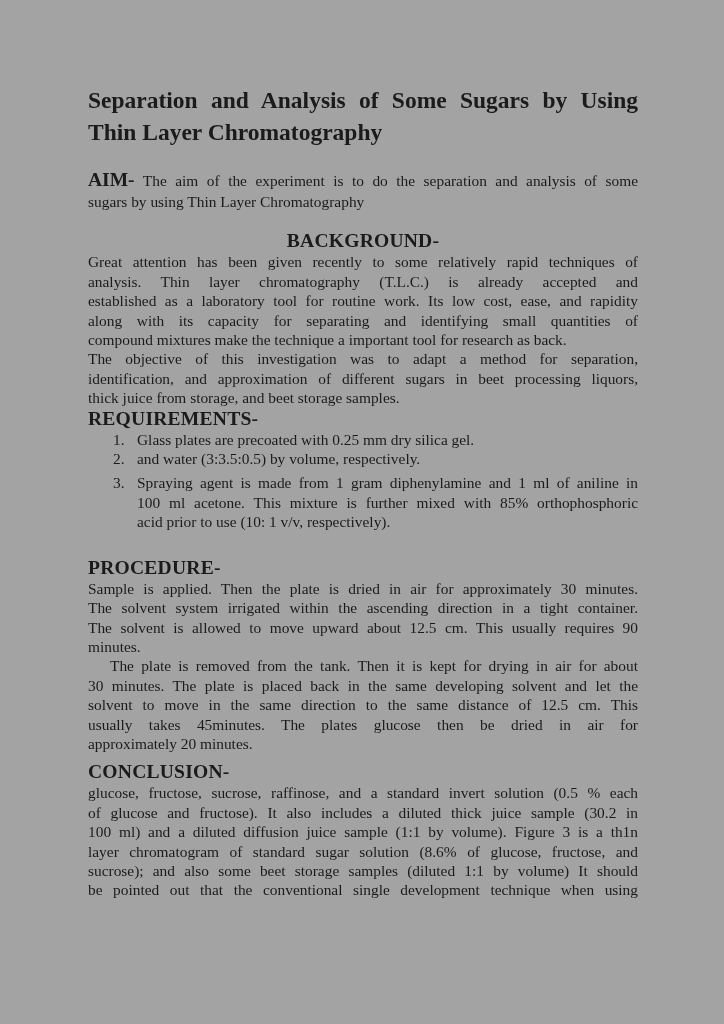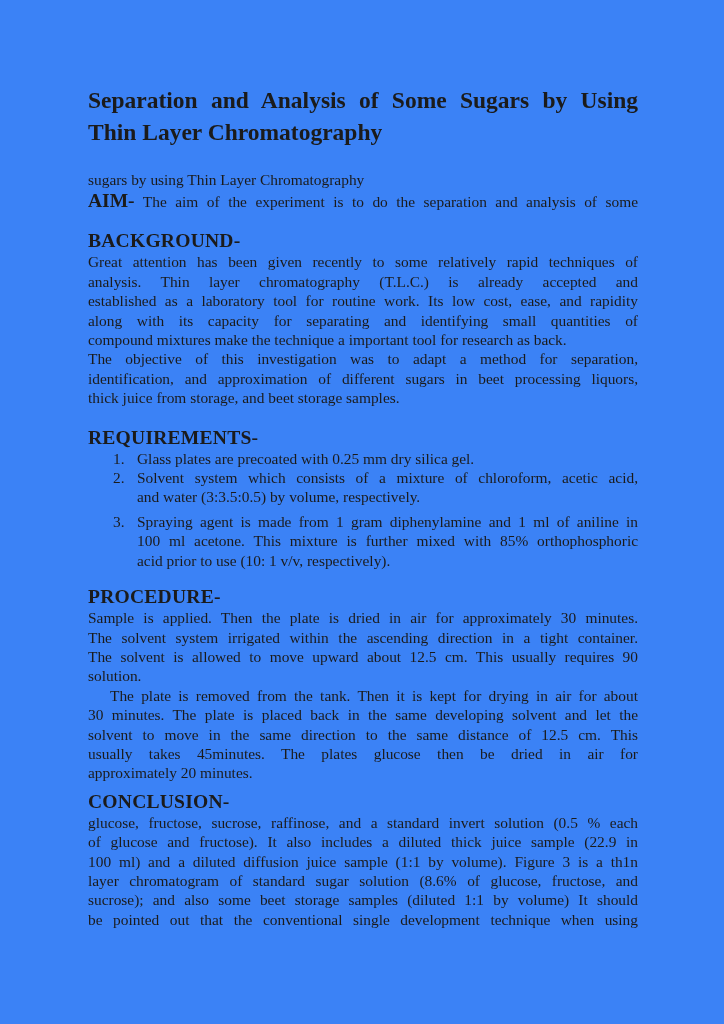--- a/index.html
+++ b/index.html
@@ -4,21 +4,21 @@
 <style>
   html, body {
     margin: 0;
     padding: 0;
     background: #ffffff;
   }
   .page {
     position: relative;
     width: 724px;
     height: 1024px;
-    background: #3b82f6;
+    background: #a3a3a3;
     overflow: hidden;
     font-family: "Liberation Serif", "DejaVu Serif", serif;
     color: #1b1b1b;
   }
   .content {
     position: absolute;
     left: 88px;
     top: 84px;
     width: 550px;
   }
@@ -54,23 +54,23 @@
     font-size: 19.5px;
     font-weight: bold;
   }
   
   .heading {
     font-size: 19.6px;
     font-weight: bold;
     line-height: 22px;
     letter-spacing: 0.2px;
   }
-  .section:nth-child(1) .heading { margin-top: 19px; }
-  .section:nth-child(2) .heading { margin-top: 19px; }
-  .section:nth-child(3) .heading { margin-top: 16px; }
+  .section:nth-child(1) .heading { margin-top: 19px; text-align: center; }
+  .section:nth-child(2) .heading { margin-top: 0; }
+  .section:nth-child(3) .heading { margin-top: 25px; }
   .section:nth-child(4) .heading { margin-top: 8px; }
   
   .list-item {
     position: relative;
     padding-left: 49px;
   }
   .list-item .num {
     position: absolute;
     left: 25px;
     top: 0;
@@ -84,22 +84,22 @@
 </head>
 <body>
 
 <div class="page">
   <div class="content">
     <div class="doc-title" id="doc-title">
         <div class="line j">Separation and Analysis of Some Sugars by Using</div>
         <div class="line">Thin Layer Chromatography</div>
       </div>
     <div class="aim-block" id="aim-block">
+        <div class="line j"><span class="aim-label">AIM-</span> The aim of the experiment is to do the separation and analysis of some</div>
         <div class="line">sugars by using Thin Layer Chromatography</div>
-        <div class="line j"><span class="aim-label">AIM-</span> The aim of the experiment is to do the separation and analysis of some</div>
       </div>
     <div id="sections">
         <div class="section">
           <div class="heading">BACKGROUND-</div>
           <div class="paragraph">
             <div class="line j">Great attention has been given recently to some relatively rapid techniques of</div>
             <div class="line j">analysis. Thin layer chromatography (T.L.C.) is already accepted and</div>
             <div class="line j">established as a laboratory tool for routine work. Its low cost, ease, and rapidity</div>
             <div class="line j">along with its capacity for separating and identifying small quantities of</div>
             <div class="line">compound mixtures make the technique a important tool for research as back.</div>
@@ -112,52 +112,51 @@
         </div>
         <div class="section">
           <div class="heading">REQUIREMENTS-</div>
           <div class="numbered-list">
             <div class="list-item">
               <span class="num">1.</span>
               <div class="line">Glass plates are precoated with 0.25 mm dry silica gel.</div>
             </div>
             <div class="list-item">
               <span class="num">2.</span>
-              <div class="line j">Solvent system which consists of a mixture of chloroform, acetic acid,</div>
               <div class="line">and water (3:3.5:0.5) by volume, respectively.</div>
             </div>
             <div class="list-item">
               <span class="num">3.</span>
               <div class="line j">Spraying agent is made from 1 gram diphenylamine and 1 ml of aniline in</div>
               <div class="line j">100 ml acetone. This mixture is further mixed with 85% orthophosphoric</div>
               <div class="line">acid prior to use (10: 1 v/v, respectively).</div>
             </div>
           </div>
         </div>
         <div class="section">
           <div class="heading">PROCEDURE-</div>
           <div class="paragraph">
             <div class="line j">Sample is applied. Then the plate is dried in air for approximately 30 minutes.</div>
             <div class="line j">The solvent system irrigated within the ascending direction in a tight container.</div>
             <div class="line j">The solvent is allowed to move upward about 12.5 cm. This usually requires 90</div>
-            <div class="line">solution.</div>
+            <div class="line">minutes.</div>
           </div>
           <div class="paragraph">
             <div class="line j indent">The plate is removed from the tank. Then it is kept for drying in air for about</div>
             <div class="line j">30 minutes. The plate is placed back in the same developing solvent and let the</div>
             <div class="line j">solvent to move in the same direction to the same distance of 12.5 cm. This</div>
             <div class="line j">usually takes 45minutes. The plates glucose then be dried in air for</div>
             <div class="line">approximately 20 minutes.</div>
           </div>
         </div>
         <div class="section">
           <div class="heading">CONCLUSION-</div>
           <div class="paragraph">
             <div class="line j">glucose, fructose, sucrose, raffinose, and a standard invert solution (0.5 % each</div>
-            <div class="line j">of glucose and fructose).  It also includes a diluted thick juice sample (22.9 in</div>
+            <div class="line j">of glucose and fructose).  It also includes a diluted thick juice sample (30.2 in</div>
             <div class="line j">100 ml) and a diluted diffusion juice sample (1:1 by volume). Figure 3 is a th1n</div>
             <div class="line j">layer chromatogram of standard sugar solution (8.6% of glucose, fructose, and</div>
             <div class="line j">sucrose); and also some beet storage samples (diluted 1:1 by volume) It should</div>
             <div class="line j">be pointed out that the conventional single development technique when using</div>
           </div>
         </div>
       </div>
   </div>
 </div>
 

